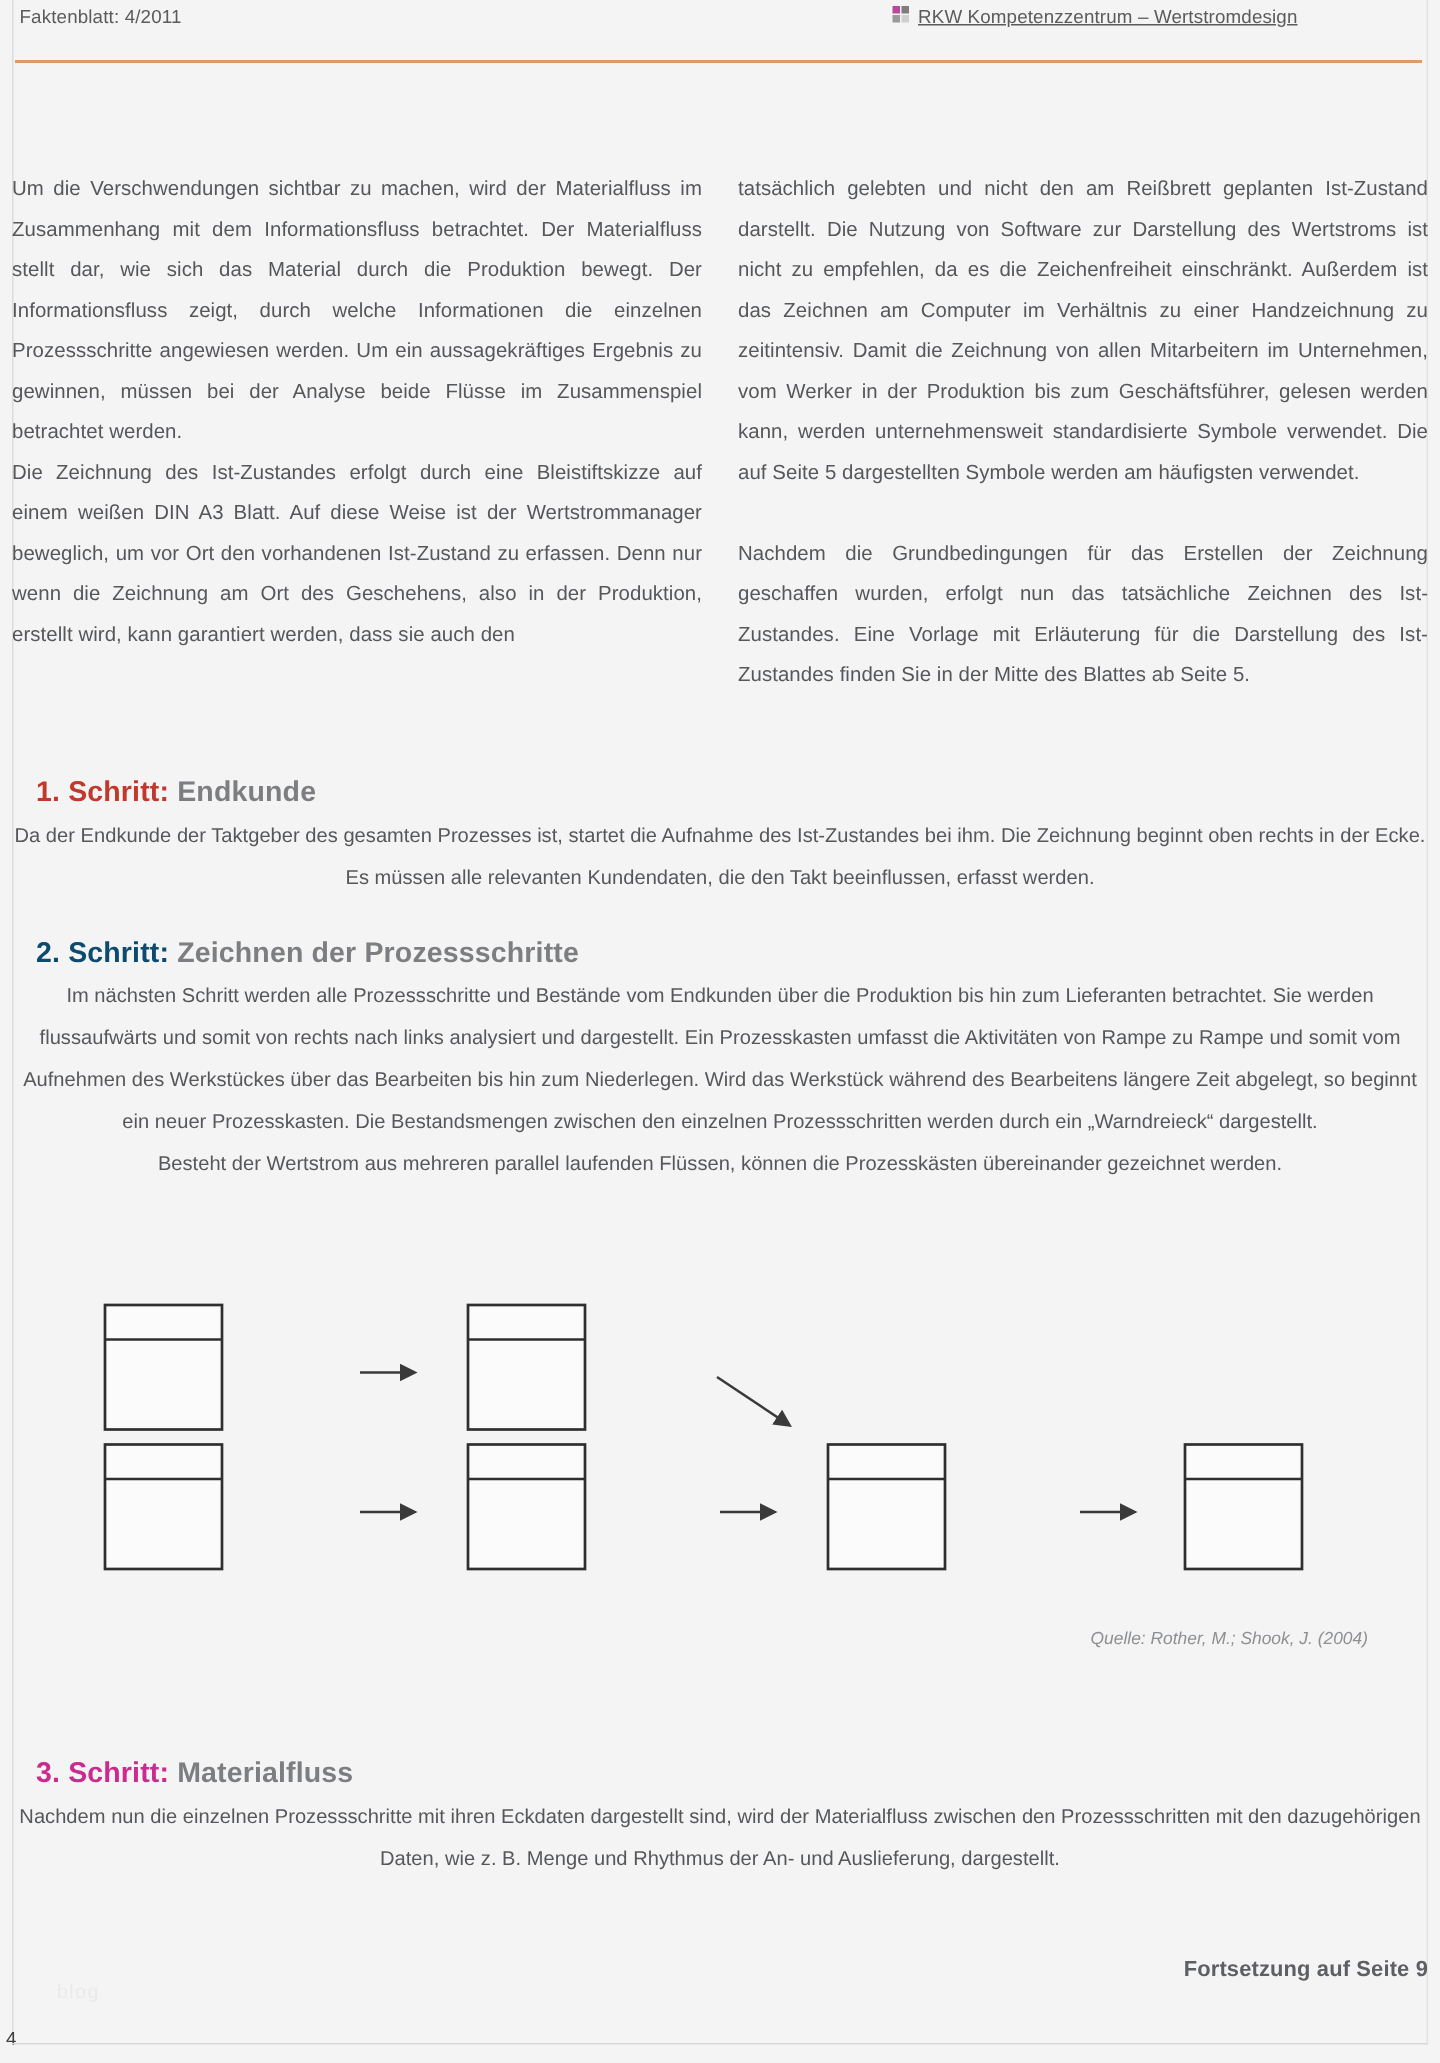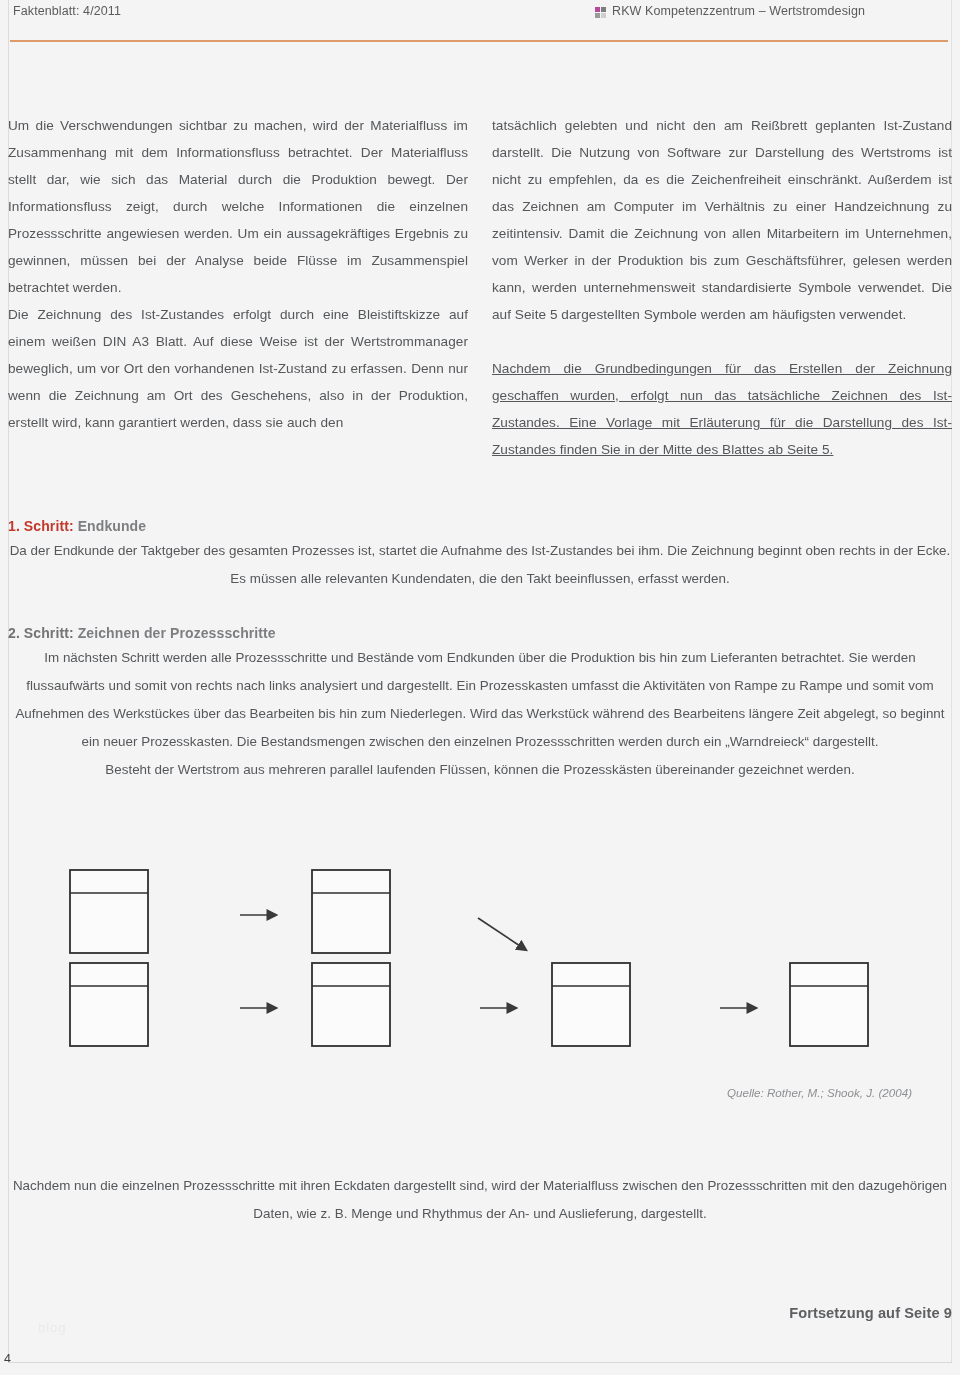--- a/index.html
+++ b/index.html
@@ -56,22 +56,23 @@
   }
   .header-right {
     position: absolute;
     right: 4px;
     top: 4px;
     font-size: 12.5px;
     color: #5b5b5b;
     letter-spacing: 0.1px;
     white-space: nowrap;
     display: flex;
-    align-items: flex-end;
+    align-items: flex-start;
     gap: 6px;
+    text-decoration: underline;
   }
   .logo-mark {
     display: inline-block;
     width: 11px;
     height: 11px;
     position: relative;
     flex: 0 0 auto;
   }
   .logo-mark i {
     position: absolute;
@@ -104,39 +105,39 @@
     width: 460px;
   }
   .col p {
     margin: 0 0 0 0;
     font-size: 13.6px;
     line-height: 27px;
     text-align: justify;
     color: #55575a;
     letter-spacing: 0.05px;
   }
-  .col p.gap-above { margin-top: 27px; text-decoration: underline; }
+  .col p.gap-above { margin-top: 27px; }
   .col h2 {
     margin: 35px 0 1px 0;
     font-size: 14.6px;
     line-height: 27px;
     font-weight: bold;
     color: #6a6c6f;
     letter-spacing: 0.1px;
   }
 
   
   .section {
     position: absolute;
     left: 8px;
     width: 944px;
   }
   .section h3 {
-    margin: 0 0 3px 0;
-    font-size: 14px;
+    margin: 0 0 3px 16px;
+    font-size: 19px;
     font-weight: bold;
     letter-spacing: 0.1px;
     color: #7c7e81;
   }
   .section h3 .step-num { }
   .section h3 .step-title { font-weight: bold; color: #7c7e81; }
   .section p {
     margin: 0;
     font-size: 13.4px;
     line-height: 28px;
@@ -237,21 +238,21 @@
   <div class="section" id="section-1">
     <h3>
       <span class="step-num" style="color: rgb(192, 57, 43);">1. Schritt:</span>
       <span class="step-title">Endkunde</span>
     </h3>
     <p>Da der Endkunde der Taktgeber des gesamten Prozesses ist, startet die Aufnahme des Ist-Zustandes bei ihm. Die Zeichnung beginnt oben rechts in der Ecke. Es müssen alle relevanten Kundendaten, die den Takt beeinflussen, erfasst werden.</p>
   </div>
 
   <div class="section" id="section-2">
     <h3>
-      <span class="step-num" style="color: #737373;">2. Schritt:</span>
+      <span class="step-num" style="color: #0c4a6e;">2. Schritt:</span>
       <span class="step-title">Zeichnen der Prozessschritte</span>
     </h3>
     <p>Im nächsten Schritt werden alle Prozessschritte und Bestände vom Endkunden über die Produktion bis hin zum Lieferanten betrachtet. Sie werden flussaufwärts und somit von rechts nach links analysiert und dargestellt. Ein Prozesskasten umfasst die Aktivitäten von Rampe zu Rampe und somit vom Aufnehmen des Werkstückes über das Bearbeiten bis hin zum Niederlegen. Wird das Werkstück während des Bearbeitens längere Zeit abgelegt, so beginnt ein neuer Prozesskasten. Die Bestandsmengen zwischen den einzelnen Prozessschritten werden durch ein „Warndreieck“ dargestellt.</p>
     <p>Besteht der Wertstrom aus mehreren parallel laufenden Flüssen, können die Prozesskästen übereinander gezeichnet werden.</p>
   </div>
 
   <div class="diagram">
     <svg width="944" height="300" viewBox="0 0 944 300">
       <g id="diagram-boxes">
           <rect x="62" y="52" width="78" height="83" fill="#fbfbfb" stroke="#2f2f2f" stroke-width="1.8"></rect>
@@ -277,20 +278,24 @@
       <defs>
         <marker id="ah" viewBox="0 0 10 10" refX="8" refY="5" markerWidth="7" markerHeight="7" orient="auto-start-reverse">
           <path d="M 0 0 L 10 5 L 0 10 z" fill="#3a3a3a"></path>
         </marker>
       </defs>
     </svg>
     <div class="diagram-source">Quelle: Rother, M.; Shook, J. (2004)</div>
   </div>
 
   <div class="section" id="section-3">
+    <h3>
+      <span class="step-num" style="color: rgb(204, 42, 142);">3. Schritt:</span>
+      <span class="step-title">Materialfluss</span>
+    </h3>
     <p>Nachdem nun die einzelnen Prozessschritte mit ihren Eckdaten dargestellt sind, wird der Materialfluss zwischen den Prozessschritten mit den dazugehörigen Daten, wie z. B. Menge und Rhythmus der An- und Auslieferung, dargestellt.</p>
   </div>
 
   <div class="footer-note">Fortsetzung auf Seite 9</div>
   <div class="watermark">blog</div>
   <div class="page-number">4</div>
   <div class="footer-rule"></div>
 </div>
 
 </body></html>

